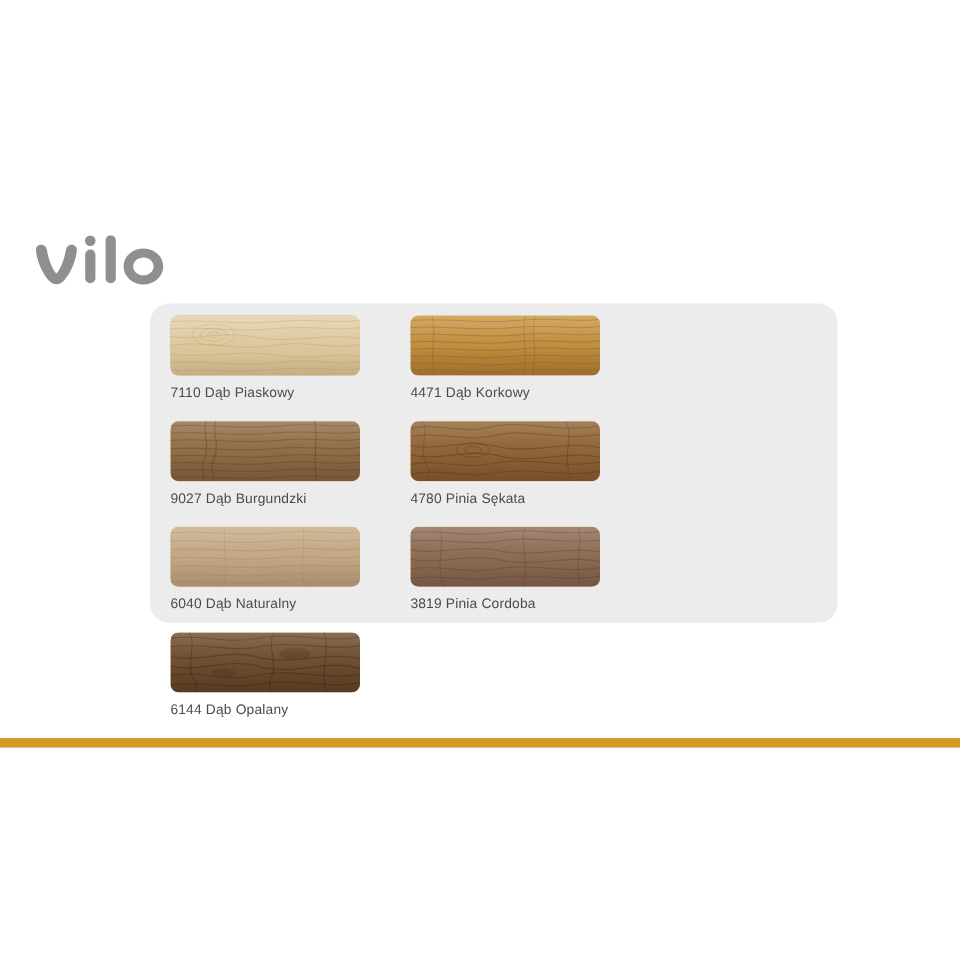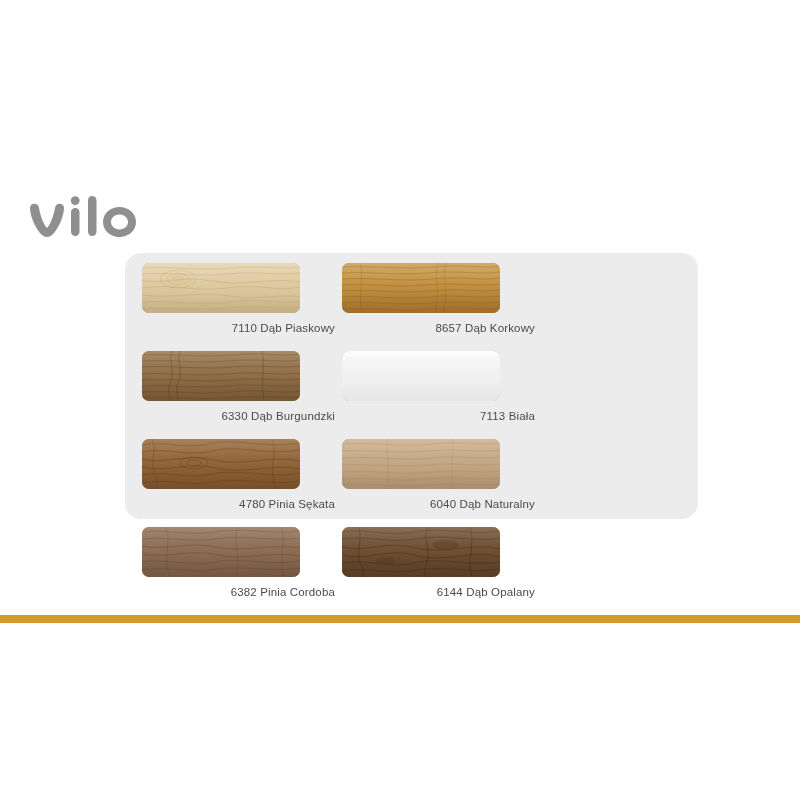--- a/index.html
+++ b/index.html
@@ -45,21 +45,20 @@
     display: flex;
     flex-wrap: wrap;
   }
 
   .swatch-cell {
     width: 200px;
     height: 88px;
     box-sizing: border-box;
     padding-left: 7px;
     position: relative;
-    text-align: right;
   }
   .swatch-cell.is-empty { visibility: hidden; }
 
   .swatch-chip {
     width: 158px;
     height: 50px;
     border-radius: 7px;
     position: relative;
     overflow: hidden;
     background-color: #cbb189;
@@ -176,21 +175,21 @@
             <path d="M0 46 C25 44,55 49,85 46 C115 43,138 48,158 45"></path>
           </g>
           <g stroke="#8a5f22" stroke-width="0.6" fill="none" opacity="0.55">
             <path d="M96 0 C92 12,98 26,94 50"></path>
             <path d="M104 0 C100 12,106 26,102 50"></path>
             <path d="M18 0 C22 14,16 30,20 50"></path>
           </g>
         </svg>
         <div class="sheen"></div>
       </div>
-      <div class="swatch-label">8657 Dąb Korkowy</div>
+      <div class="swatch-label">4471 Dąb Korkowy</div>
     </div>
 
     <div class="swatch-cell">
       <div class="swatch-chip">
         <svg class="grain" viewBox="0 0 158 50" preserveAspectRatio="none">
           <defs>
             <linearGradient id="g7112" x1="0" y1="0" x2="0" y2="1">
               <stop offset="0" stop-color="#96744c"></stop>
                 <stop offset="0.5" stop-color="#8d6b45"></stop>
                 <stop offset="1" stop-color="#7d5c39"></stop>
@@ -208,40 +207,23 @@
             <path d="M0 47 C25 45,55 49,85 47 C115 44,138 48,158 46"></path>
           </g>
           <g stroke="#63462a" stroke-width="1" fill="none" opacity="0.6">
             <path d="M30 0 C26 10,34 20,28 32 C24 40,30 46,27 50"></path>
             <path d="M38 0 C34 10,42 20,36 32 C32 40,38 46,35 50"></path>
             <path d="M120 0 C124 12,118 28,122 50"></path>
           </g>
         </svg>
         <div class="sheen"></div>
       </div>
-      <div class="swatch-label">6330 Dąb Burgundzki</div>
-    </div>
-
-    <div class="swatch-cell">
-      <div class="swatch-chip">
-        <svg class="grain" viewBox="0 0 158 50" preserveAspectRatio="none">
-          <defs>
-            <linearGradient id="g7113" x1="0" y1="0" x2="0" y2="1">
-              <stop offset="0" stop-color="#fdfdfd"></stop>
-                <stop offset="0.2" stop-color="#f4f4f4"></stop>
-              <stop offset="0.7" stop-color="#efefef"></stop>
-                <stop offset="1" stop-color="#f7f7f7"></stop>
-            </linearGradient>
-          </defs>
-          <rect width="158" height="50" fill="url(#g7113)"></rect>
-        </svg>
-        <div class="sheen"></div>
-      </div>
-      <div class="swatch-label">7113 Biała</div>
-    </div>
+      <div class="swatch-label">9027 Dąb Burgundzki</div>
+    </div>
+
 
     <div class="swatch-cell">
       <div class="swatch-chip">
         <svg class="grain" viewBox="0 0 158 50" preserveAspectRatio="none">
           <defs>
             <linearGradient id="g7120" x1="0" y1="0" x2="0" y2="1">
               <stop offset="0" stop-color="#97693a"></stop>
                 <stop offset="0.5" stop-color="#8e6236"></stop>
                 <stop offset="1" stop-color="#7e552d"></stop>
             </linearGradient>
@@ -317,21 +299,21 @@
             <path d="M0 43 C26 39,50 47,74 42 C102 38,130 46,158 41"></path>
           </g>
           <g stroke="#5d4533" stroke-width="0.6" fill="none" opacity="0.55">
             <path d="M24 0 C30 14,20 28,28 50"></path>
             <path d="M96 0 C90 14,100 28,94 50"></path>
             <path d="M140 0 C144 16,136 32,142 50"></path>
           </g>
         </svg>
         <div class="sheen"></div>
       </div>
-      <div class="swatch-label">6382 Pinia Cordoba</div>
+      <div class="swatch-label">3819 Pinia Cordoba</div>
     </div>
 
     <div class="swatch-cell">
       <div class="swatch-chip">
         <svg class="grain" viewBox="0 0 158 50" preserveAspectRatio="none">
           <defs>
             <linearGradient id="g7123" x1="0" y1="0" x2="0" y2="1">
               <stop offset="0" stop-color="#735334"></stop>
                 <stop offset="0.5" stop-color="#6b4c2e"></stop>
                 <stop offset="1" stop-color="#5d4026"></stop>

